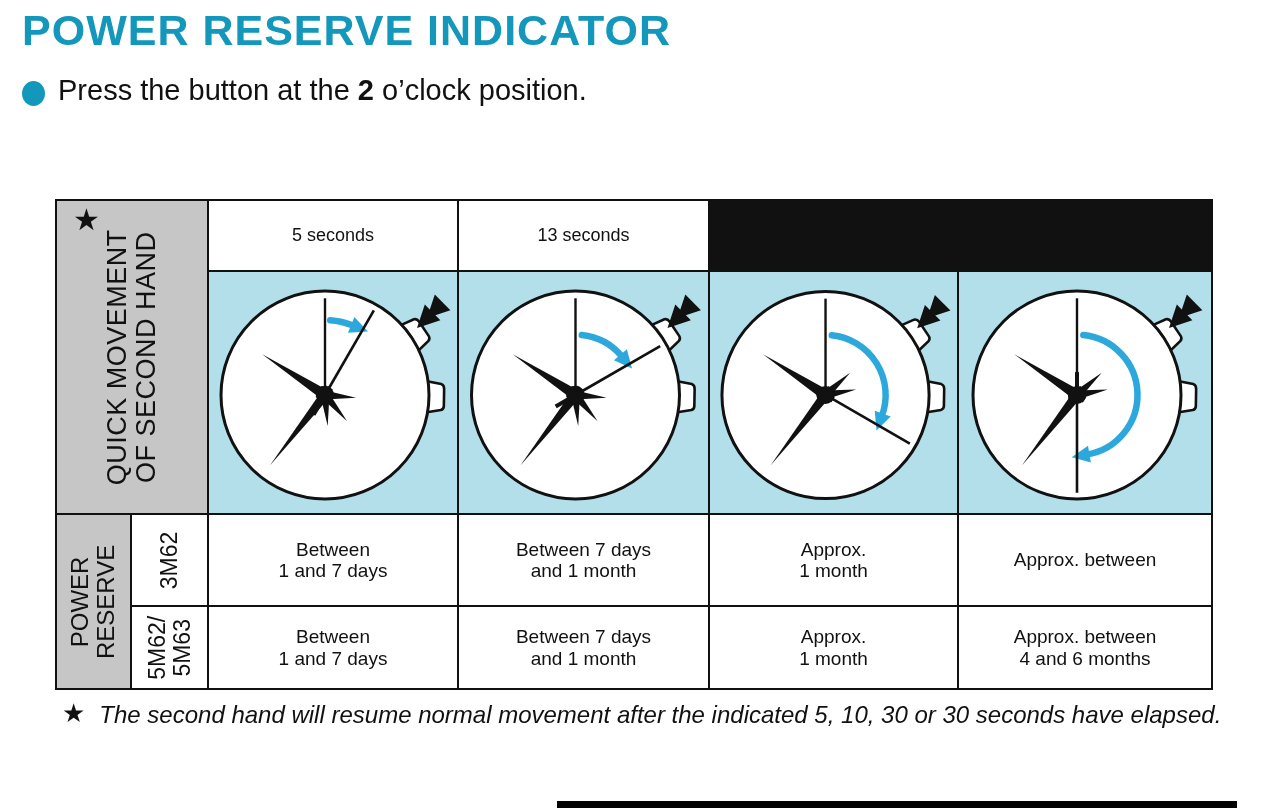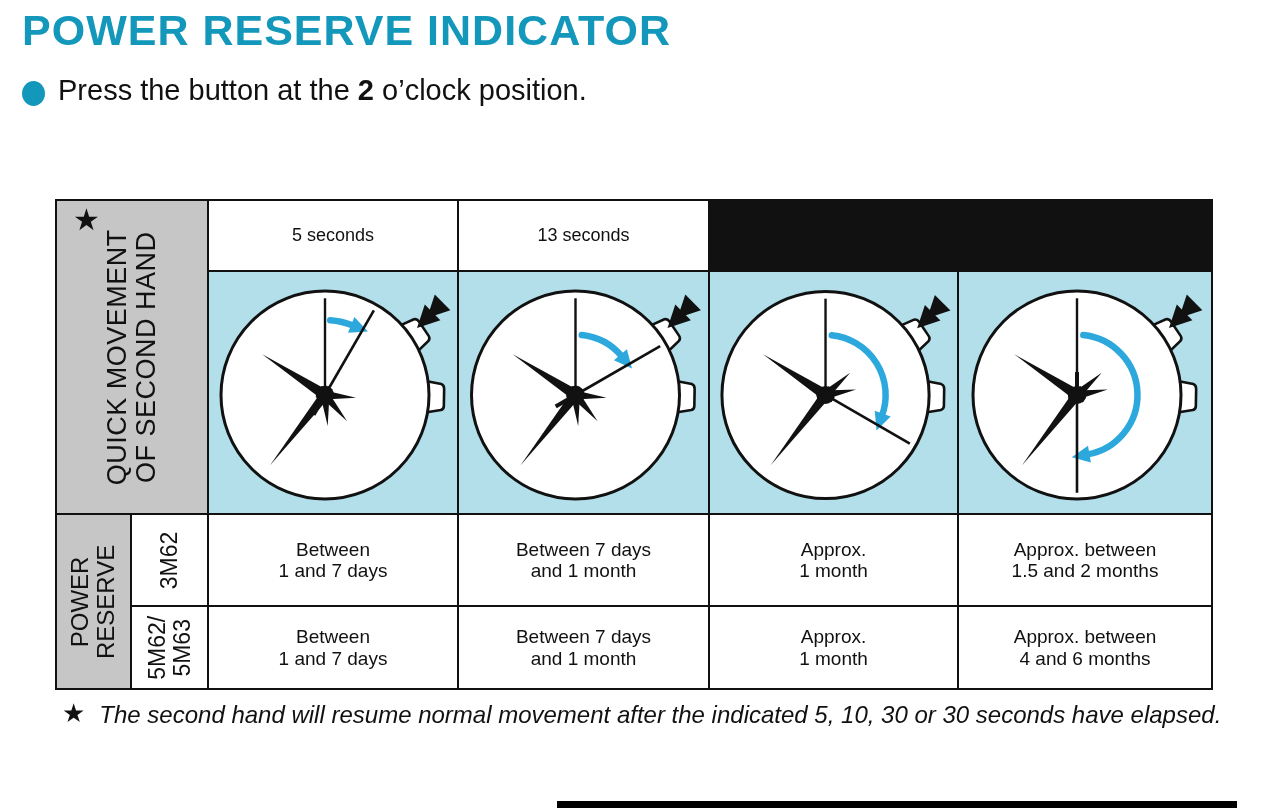--- a/index.html
+++ b/index.html
@@ -208,21 +208,20 @@
       </div>
     <div class="cell" style="grid-column:5;grid-row:3">
         <div class="cellval">
           <div>Approx.</div>
           <div>1 month</div>
         </div>
       </div>
     <div class="cell" style="grid-column:6;grid-row:3">
         <div class="cellval">
           <div>Approx. between</div>
-          <div>1.5 and 2 months</div>
         </div>
       </div>
 
     <div class="cell" style="grid-column:3;grid-row:4">
         <div class="cellval">
           <div>Between</div>
           <div>1 and 7 days</div>
         </div>
       </div>
     <div class="cell" style="grid-column:4;grid-row:4">

